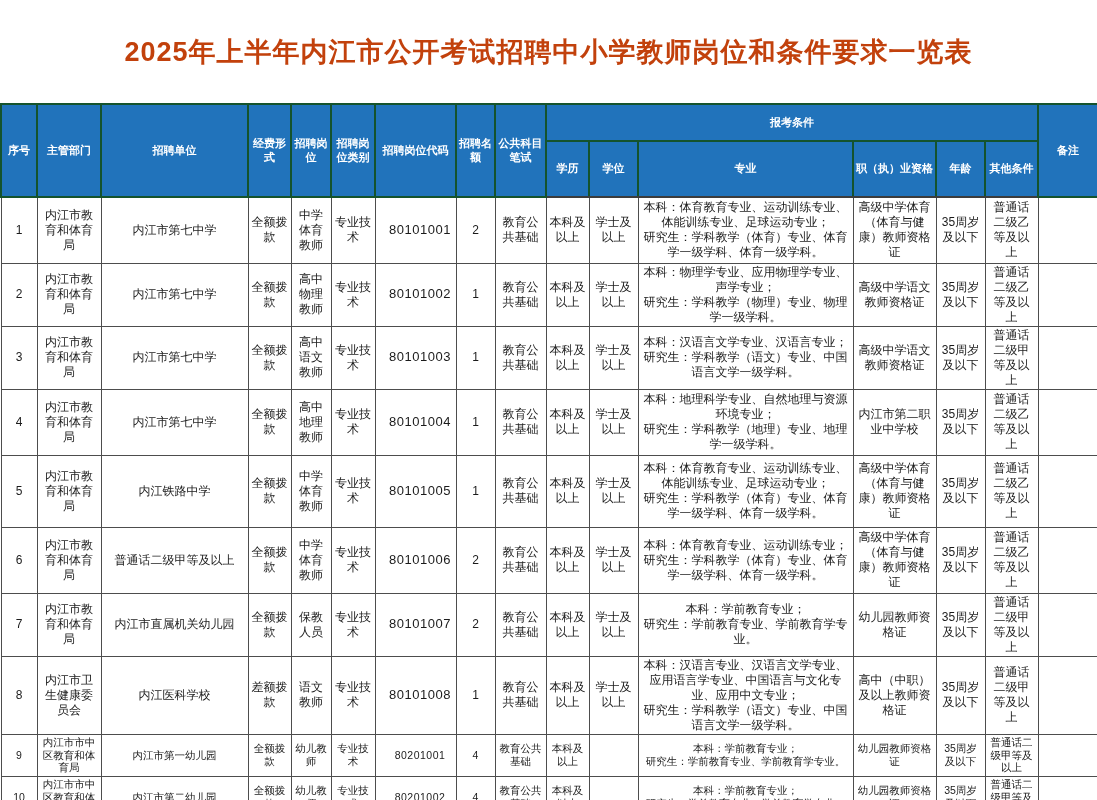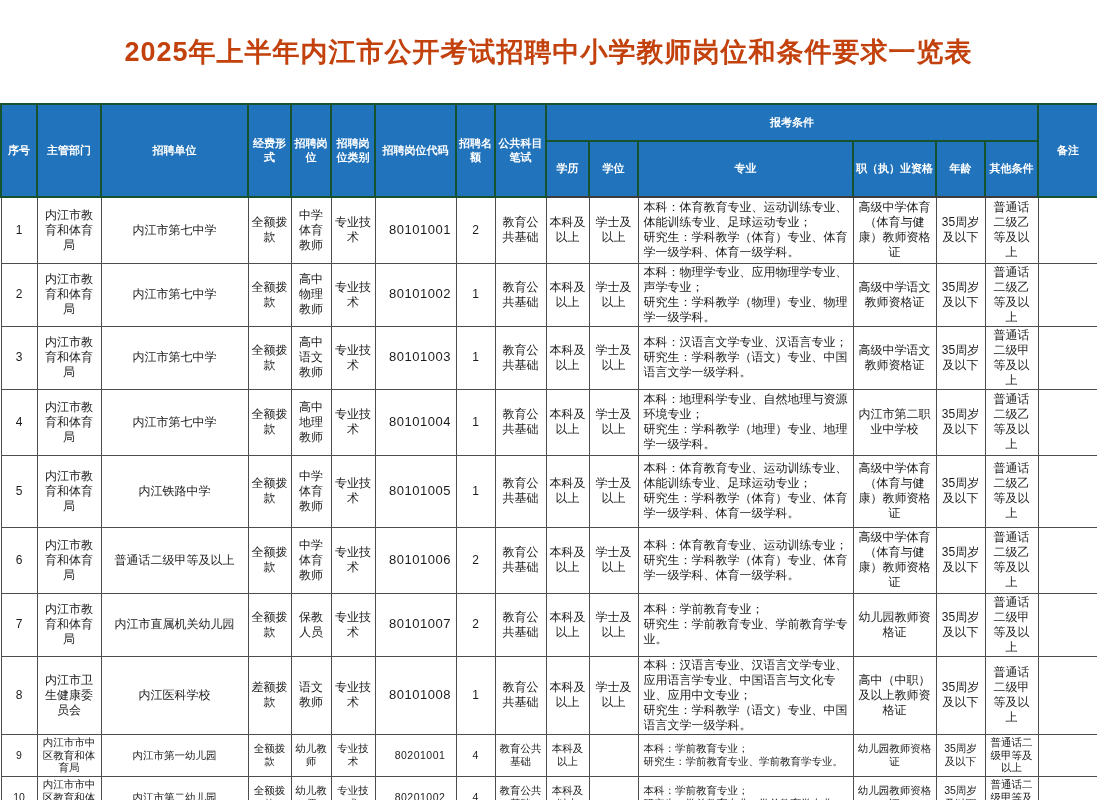--- a/index.html
+++ b/index.html
@@ -23,21 +23,21 @@
     background:#2173bb;color:#ffffff;font-weight:bold;font-size:11px;
     border:2px solid #14532d;padding:1px 2px;text-align:center;vertical-align:middle;
     line-height:1.25;
   }
   table.positions thead tr.sub th{border-bottom:2px solid #3c3c3c;}
   table.positions td{
     border:1px solid #4d4d4d;padding:1px 3px;font-size:12px;line-height:1.25;
     text-align:center;vertical-align:middle;background:#ffffff;word-break:break-all;
   }
   table.positions td.cell-major{
-    text-align:left;white-space:pre-line;padding:1px 5px;
+    text-align:center;white-space:pre-line;padding:1px 5px;
   }
   table.positions tr.compact td{font-size:10.5px;line-height:1.2;}
   table.positions td.cell-code{font-size:13px;letter-spacing:0.5px;padding-left:12px;}
 </style>
 </head>
 <body>
 
 <div class="page">
   <div class="title-bar">
     <div class="title">2025年上半年内江市公开考试招聘中小学教师岗位和条件要求一览表</div>

